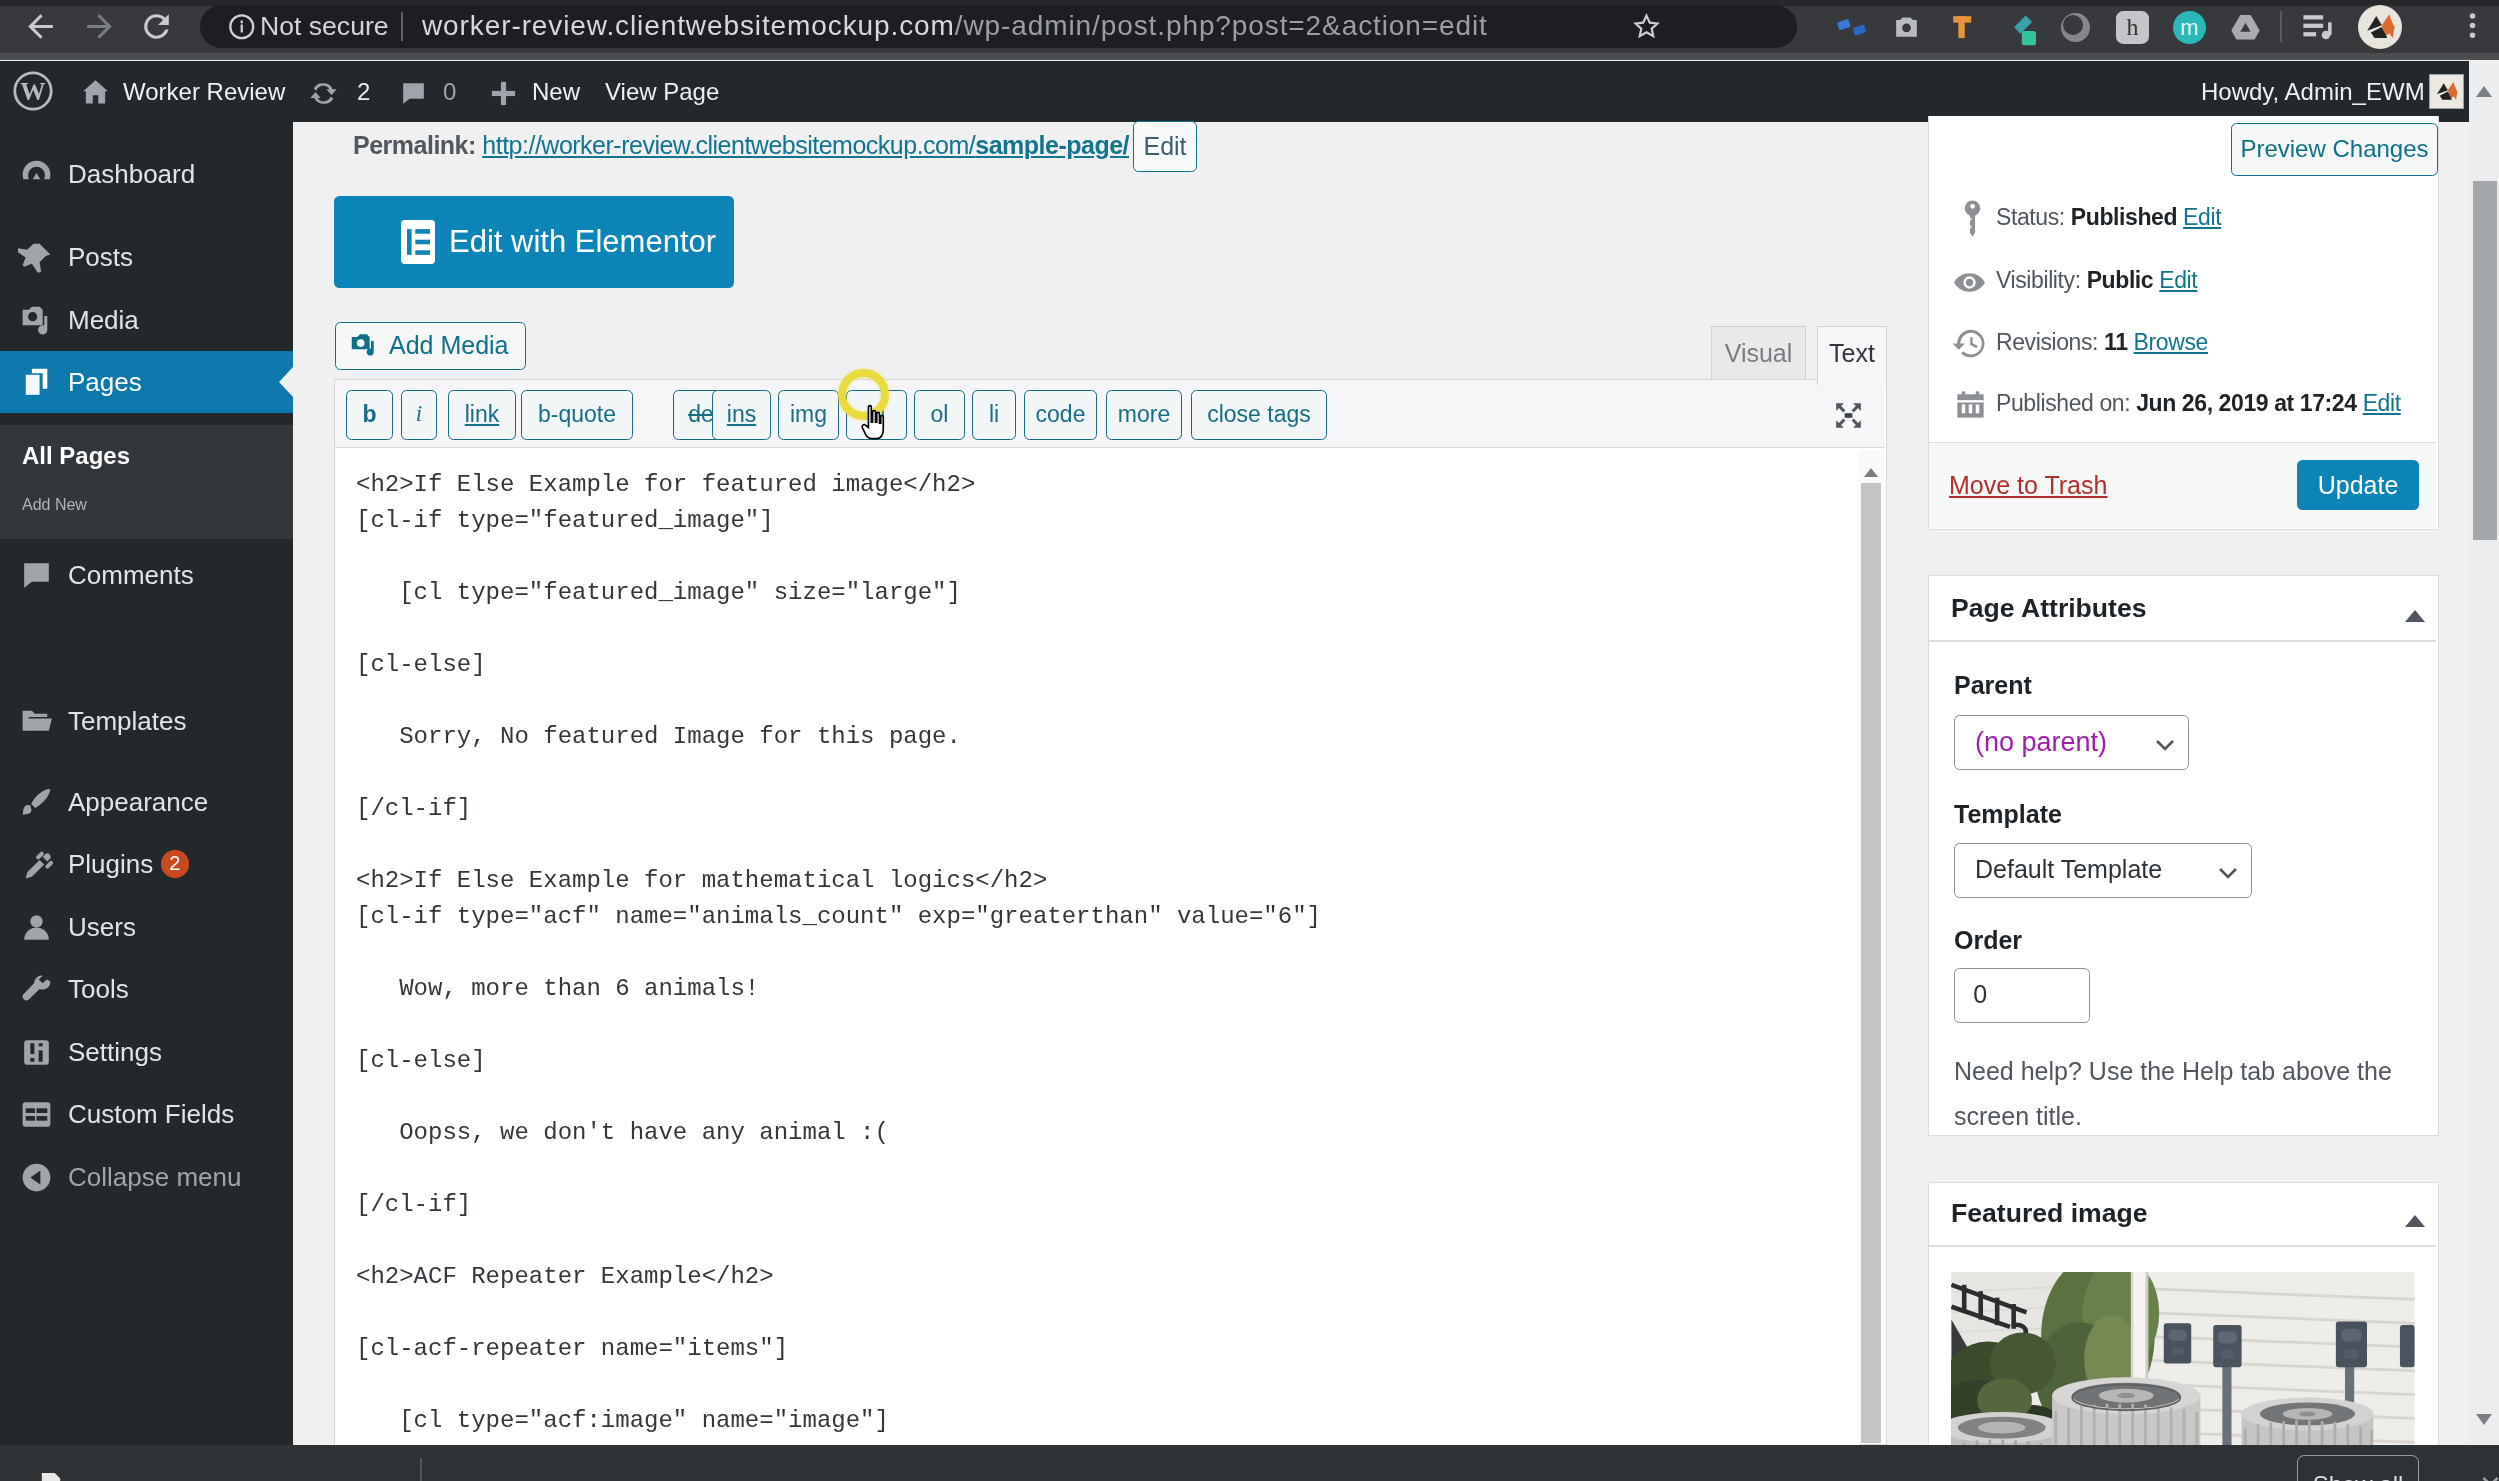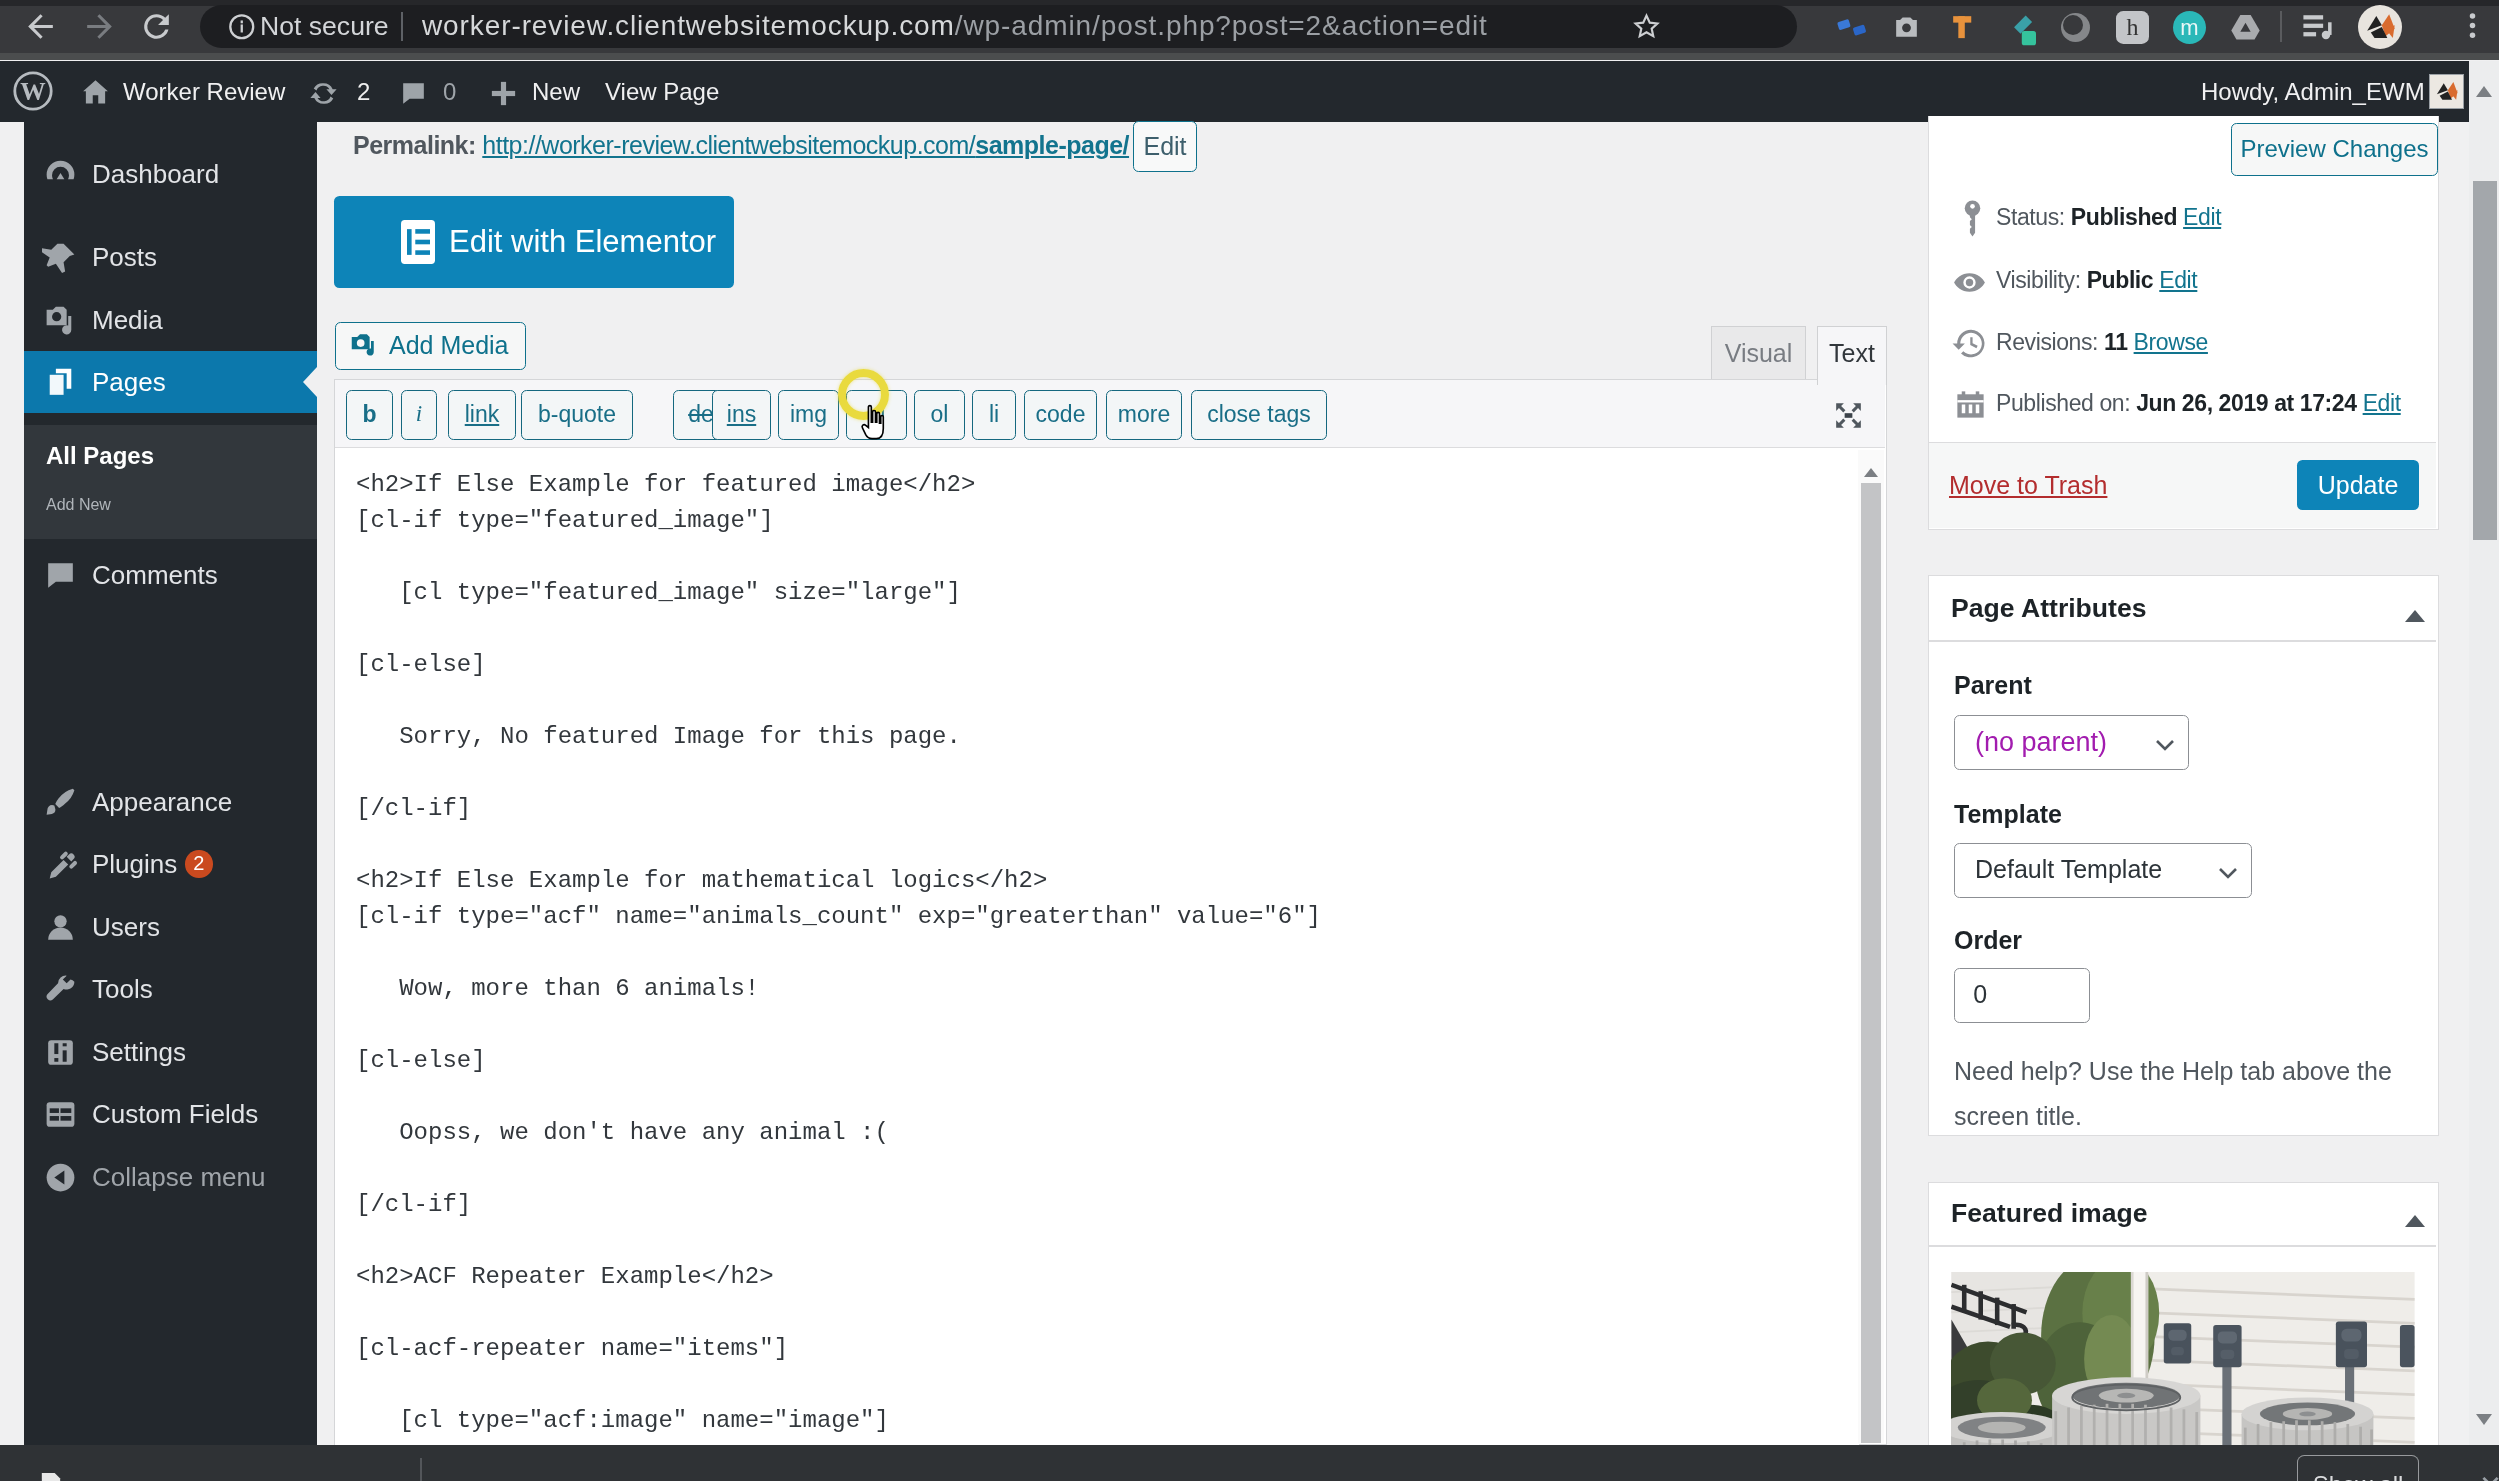--- a/index.html
+++ b/index.html
@@ -11,21 +11,21 @@
   #chrome .topstrip { position:absolute; left:0; top:0; width:2500px; height:5.5px; background:#26272a; }
   #urlpill { position:absolute; left:200px; top:4.6px; width:1597px; height:43px; border-radius:22px; background:#1d1e21; }
   .navic { position:absolute; top:8.3px; }
   #chromesep { position:absolute; left:0; top:53px; width:2500px; height:7.3px; background:#4b4d4e; }
 
   
   #adminbar { position:absolute; left:0; top:61px; width:2500px; height:61px; background:#23282d; color:#eeeeee; font-size:24px; }
   #adminbar .it { position:absolute; top:0; height:61px; line-height:61px; }
 
   
-  #sidemenu { position:absolute; left:0; top:121px; width:293px; height:1324px; background:#23282d;margin-left:24px; }
+  #sidemenu { position:absolute; left:0; top:121px; width:293px; height:1324px; background:#23282d; }
   .mi { position:absolute; left:0; width:293px; height:62px; color:#e2e4e7; font-size:26px; }
   .mi .ic { position:absolute; left:18.3px; top:13px; width:37px; height:37px; }
   .mi .lb { position:absolute; left:68px; top:0; line-height:62px; white-space:nowrap; }
   .submenu { position:absolute; left:0; top:304px; width:293px; height:114px; background:#32373c; }
 
   
   .tealbtn { border:1.8px solid #0e718c; border-radius:5.5px; color:#0e718c; background:#f6f7f7; font-size:25px; position:absolute; text-align:center; }
   .bluebtn { background:#0d84b8; border-radius:5.5px; color:#fff; position:absolute; text-align:center; }
 
   
@@ -198,20 +198,27 @@
       <span class="lb" style="line-height:51px;left:22px;font-size:24px;font-weight:bold;color:#fff;">All Pages</span>
     </div>
   <div class="mi" style="top:358px;height:51px;">
       <span class="lb" style="line-height:51px;left:22px;font-size:16px;color:#b0b5ba;">Add New</span>
     </div>
   <div class="mi" style="top:423px;">
     <svg class="ic" viewBox="0 0 24 24">
         <path d="M4 4h16v12H9l-5 4z" fill="#a0a5aa"></path>
       </svg>
     <span class="lb">Comments</span>
+  </div>
+  <div class="mi" style="top:569px;">
+    <svg class="ic" viewBox="0 0 24 24">
+        <path d="M3 5h6l2 2h8v2H7l-2 9H3z" fill="#a0a5aa"></path>
+        <path d="M6 10h16l-2 8H4z" fill="#a0a5aa"></path>
+      </svg>
+    <span class="lb">Templates</span>
   </div>
   <div class="mi" style="top:650px;">
     <svg class="ic" viewBox="0 0 24 24">
         <path d="M20 3a17 17 0 0 0-9.3 6.4A13 13 0 0 0 8.6 13l2.5 2.5c1.2-.6 2.5-1.5 3.6-2.6A17 17 0 0 0 21 4zM8 14l-1.5-.3a3 3 0 0 0-3 3L3 20l3.4-.6a3 3 0 0 0 2.3-2.9z" fill="#a0a5aa"></path>
       </svg>
     <span class="lb">Appearance</span>
   </div>
   <div class="mi" style="top:712px;">
     <svg class="ic" viewBox="0 0 24 24">
         <path d="M16 7l1.5-1.5a2 2 0 0 1 3 3L19 10zm-2 2l-8 8-1 4 4-1 8-8z" fill="#a0a5aa"></path>

